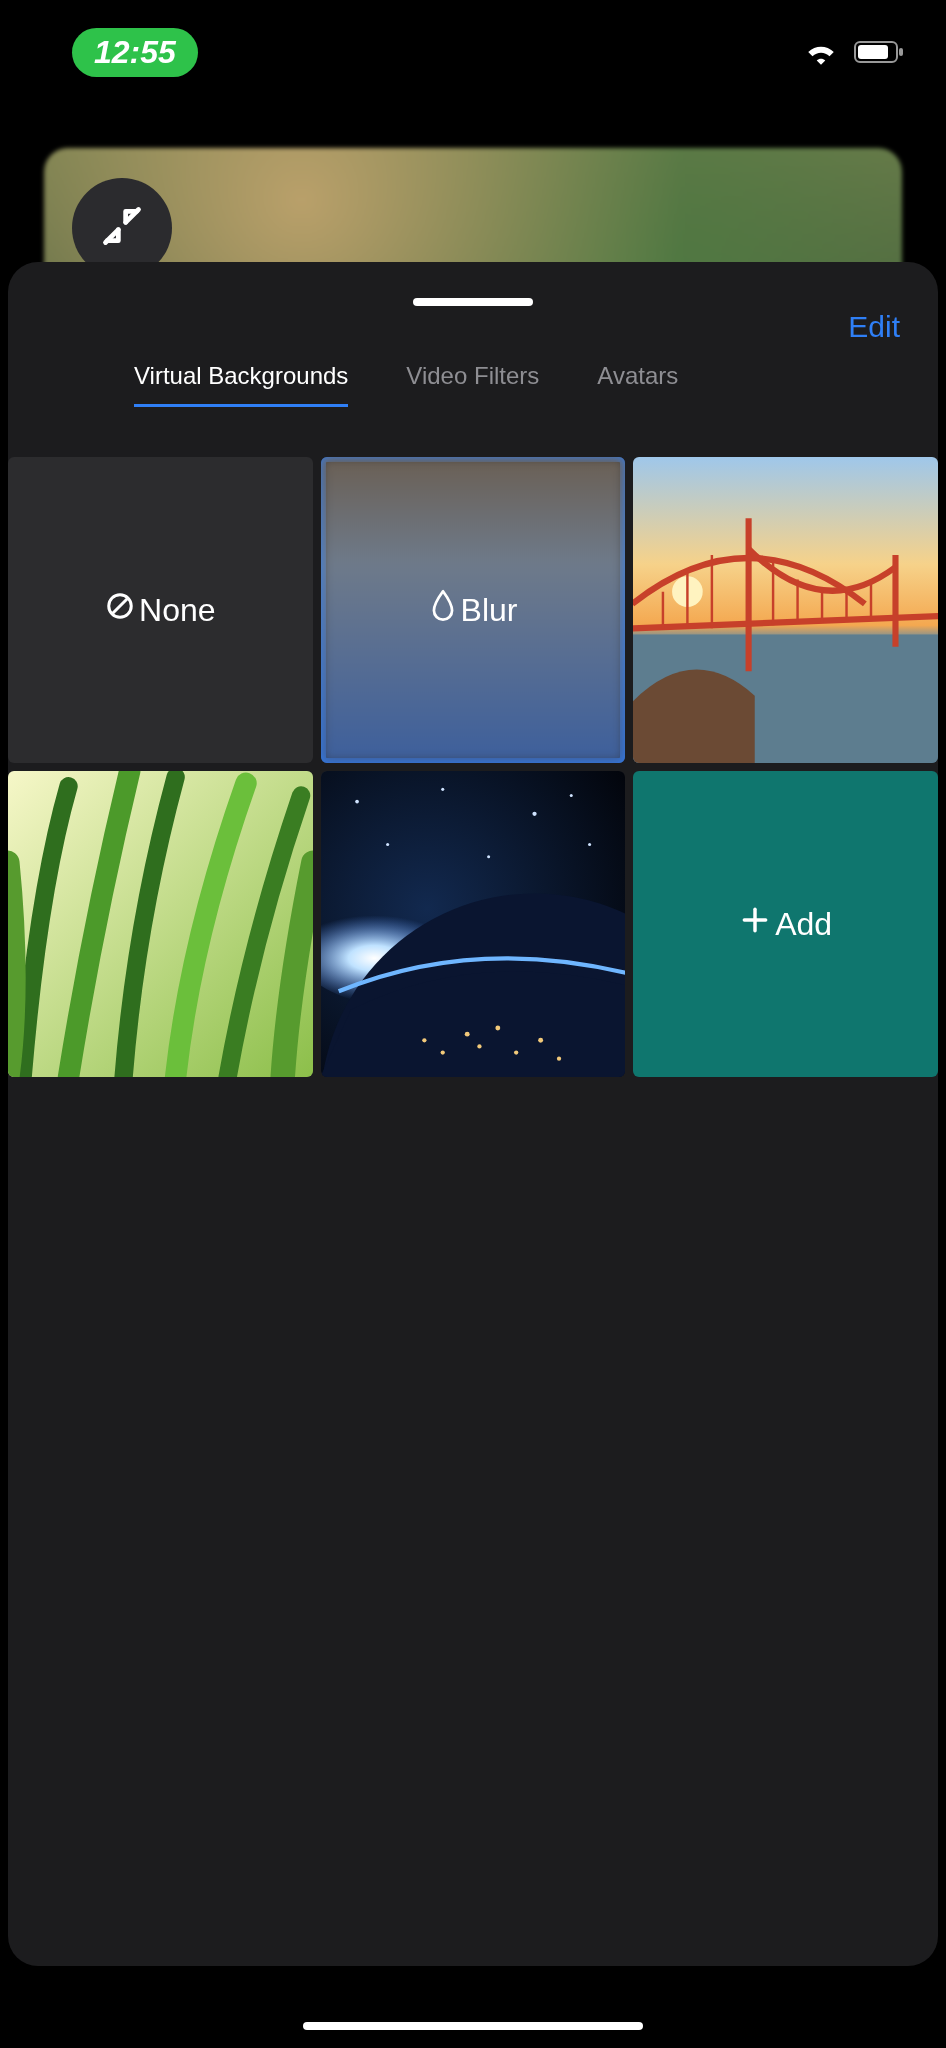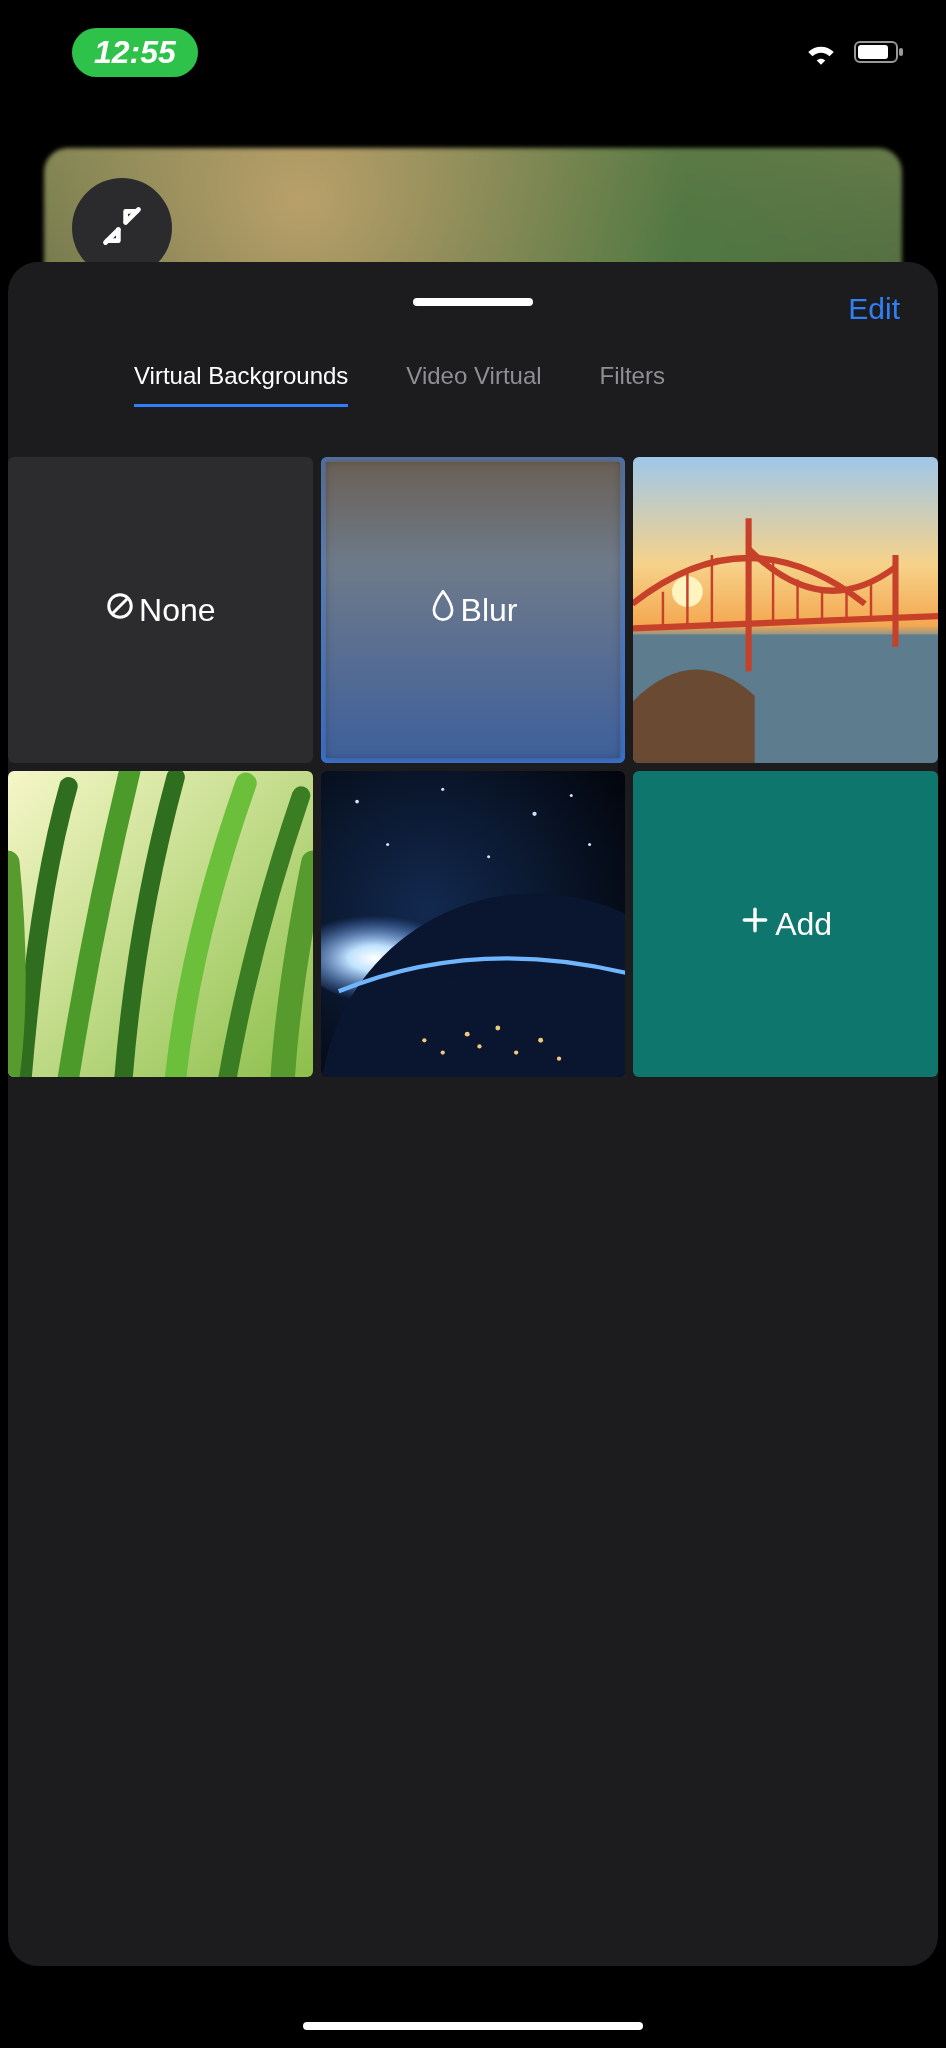--- a/index.html
+++ b/index.html
@@ -18,21 +18,21 @@
         radial-gradient(circle at 30% 20%, #b9a06a 0%, rgba(185,160,106,0) 60%),
         radial-gradient(circle at 70% 60%, #4f7a42 0%, rgba(79,122,66,0) 60%),
         linear-gradient(180deg, #6b7a4a, #405838);
       filter: blur(2px); }
     .minimize-btn { position:absolute; left:72px; top:178px; width:100px; height:100px; border-radius:50%; background:#2b2b2e; display:flex; align-items:center; justify-content:center; }
 
     
     .sheet { position:absolute; left:8px; right:8px; top:262px; bottom:82px; background:#1c1c1e; border-radius:30px 30px 30px 30px; overflow:hidden; }
     .sheet-header { position:relative; height:96px; }
     .grabber { position:absolute; top:36px; left:50%; transform:translateX(-50%); width:120px; height:8px; border-radius:4px; background:#fff; }
-    .edit-link { position:absolute; right:38px; top:30px; color:#2f7ff6; font-size:30px; font-weight:400; }
+    .edit-link { position:absolute; right:38px; top:48px; color:#2f7ff6; font-size:30px; font-weight:400; }
 
     .tabs { display:flex; gap:58px; padding: 4px 0 0 126px; }
     .tab { font-size:24px; color:#8e8e93; padding-bottom:14px; }
     .tab.active { color:#fff; border-bottom: 3px solid #2f7ff6; }
 
     .grid { margin-top:50px; display:grid; grid-template-columns: repeat(3, 1fr); grid-auto-rows: 306px; gap:8px; padding: 0 0px; }
     .tile { position:relative; background:#2c2c2e; border-radius:6px; overflow:hidden; display:flex; align-items:center; justify-content:center; }
     .tile-label { display:flex; align-items:center; gap:4px; font-size:32px; color:#fff; }
     .tile.selected { outline: 5px solid #2f7ff6; outline-offset:-5px; }
 
@@ -94,22 +94,22 @@
   </div>
 
   <div class="sheet">
     <div class="sheet-header">
       <div class="grabber"></div>
       <div class="edit-link">Edit</div>
     </div>
 
     <div class="tabs">
       <div class="tab active">Virtual Backgrounds</div>
-      <div class="tab">Video Virtual</div>
-      <div class="tab">Filters</div>
+      <div class="tab">Video Filters</div>
+      <div class="tab">Avatars</div>
     </div>
 
     <div class="grid">
 
       <div class="tile">
         <div class="tile-label">
           <span>
             <svg width="30" height="30" viewBox="0 0 24 24" fill="none" stroke="#fff" stroke-width="2.4">
                 <circle cx="12" cy="12" r="9"></circle>
                 <line x1="6" y1="18" x2="18" y2="6"></line>

